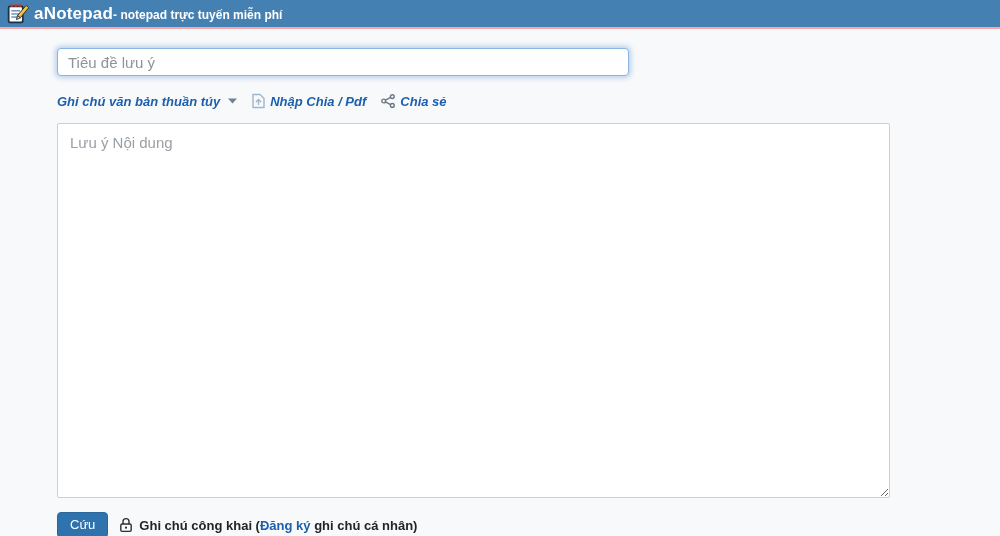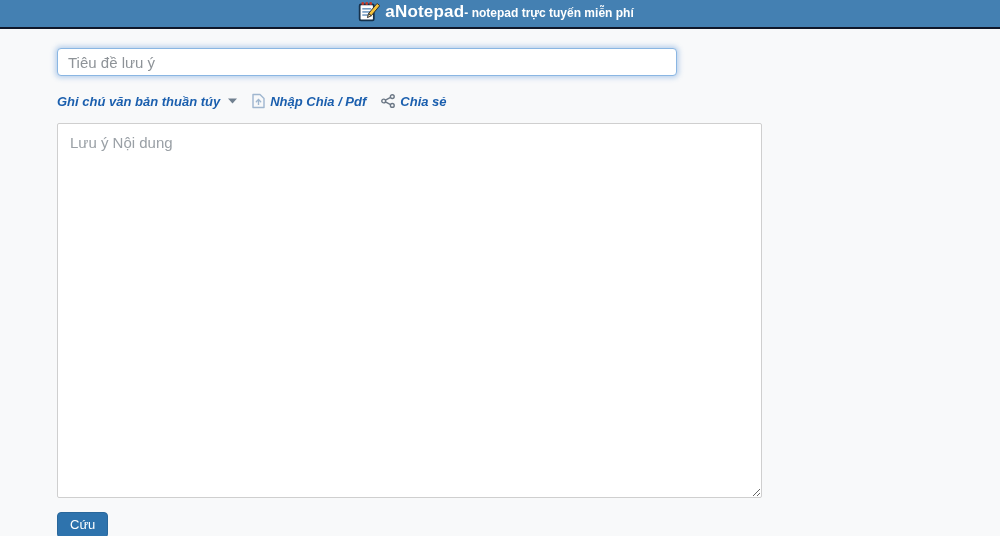--- a/index.html
+++ b/index.html
@@ -6,45 +6,44 @@
   html, body { width: 1000px; height: 536px; overflow: hidden; }
   body {
     font-family: "Liberation Sans", "DejaVu Sans", sans-serif;
     background: #f8f9fa;
     color: #212529;
   }
   
   .navbar {
     height: 29px;
     background: #4480b2;
-    border-bottom: 2px solid #0f172a;
+    border-bottom: 2px solid #fca5a5;
     display: flex;
     align-items: center;
     justify-content: space-between;
     padding: 0 15px 0 6px;
-    flex-direction: column;
   }
   .brand-group { display: flex; align-items: center; }
   .brand-logo { width: 23px; height: 23px; margin-right: 5px; display: block; }
   .brand-name {
     color: #fff; font-size: 17px; font-weight: bold; letter-spacing: 0.2px;
     text-decoration: none; cursor: pointer;
   }
   .brand-tagline {
     color: #fff; font-size: 12px; font-weight: bold; margin-top: 2px;
   }
   .nav-right { display: flex; align-items: center; gap: 26px; }
   .nav-link {
     color: #fff; font-size: 13px; text-decoration: none; cursor: pointer;
   }
   .globe { width: 17px; height: 17px; display: block; cursor: pointer; }
   
   .content { padding: 19px 0 0 57px; }
   .title-input {
-    width: 620px; height: 28px;
+    width: 572px; height: 28px;
     border: 1px solid #8ab6e3;
     border-radius: 4px;
     padding: 0 10px;
     font-size: 15px;
     font-family: inherit;
     color: #333;
     background: #fff;
     outline: none;
     box-shadow: 0 0 5px 2px rgba(111, 160, 220, 0.45);
   }
@@ -61,21 +60,21 @@
   }
   .toolbar-item {
     display: flex; align-items: center; gap: 5px;
     color: #1b5fae; text-decoration: none; cursor: pointer;
   }
   .caret-down { width: 9px; height: 6px; margin-left: 3px; display: block; }
   .tool-icon { display: block; }
   
   .note-area {
     margin-top: 14px;
-    width: 705px; height: 375px;
+    width: 833px; height: 375px;
     border: 1px solid #cfcfcf;
     border-radius: 2px;
     background: #fff;
     padding: 10px 12px;
     font-size: 15px;
     font-family: inherit;
     color: #333;
     resize: both;
     outline: none;
   }
@@ -153,15 +152,25 @@
         <line x1="4.4" y1="7.9" x2="9.6" y2="10.6" stroke="#6b7785" stroke-width="1.4"></line>
       </svg>
       <span>Chia sẻ</span>
     </a>
   </div>
 
   <textarea class="note-area" placeholder="Lưu ý Nội dung" style=""></textarea>
 
   <div class="footer-row">
     <button class="save-btn">Cứu</button>
+    <div class="visibility">
+      <svg class="lock" viewBox="0 0 14 16">
+        <path d="M4 7 V4.6 a3 3 0 0 1 6 0 V7" fill="none" stroke="#2b2f33" stroke-width="1.4"></path>
+        <rect x="1.8" y="7" width="10.4" height="7.4" rx="1.4" fill="none" stroke="#2b2f33" stroke-width="1.4"></rect>
+        <circle cx="7" cy="10.7" r="1.1" fill="#2b2f33"></circle>
+      </svg>
+      <span class="visibility-text">
+        <span>Ghi chú công khai (</span><a class="register-link">Đăng ký</a><span> ghi chú cá nhân)</span>
+      </span>
+    </div>
   </div>
 
 </div>
 
 </body></html>

